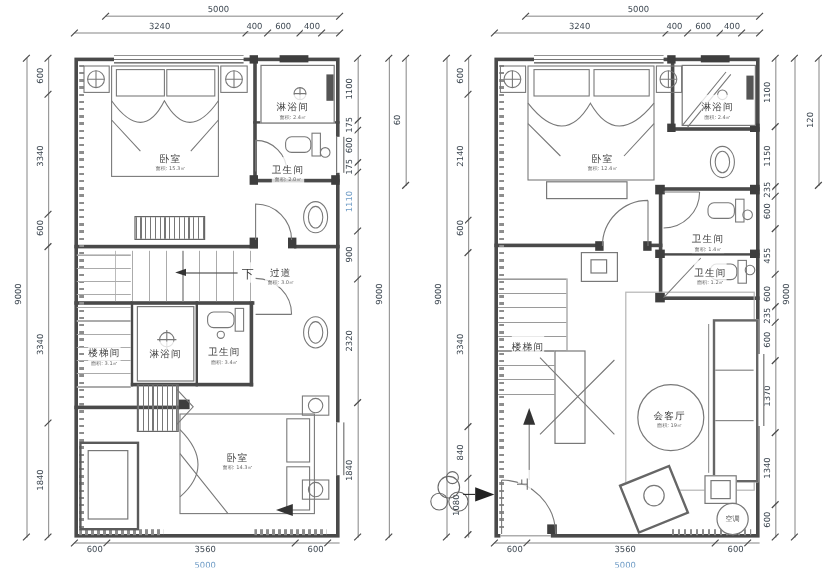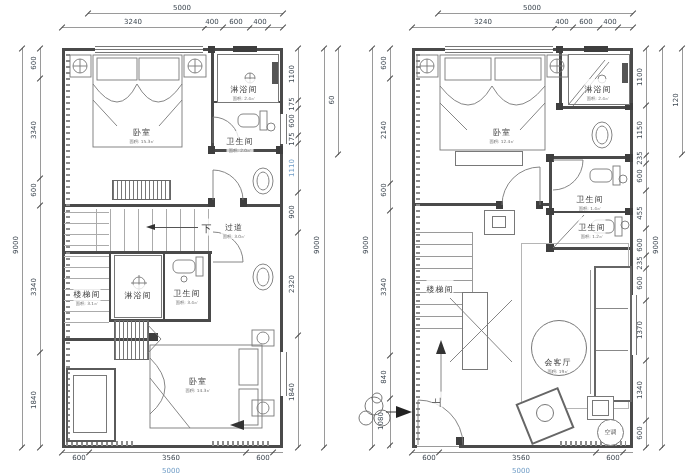--- a/index.html
+++ b/index.html
@@ -386,14 +386,14 @@
   </g>
   <path d="M34,26 H44" stroke="#222"></path>
   <path d="M44,20 L60,26 L44,32 Z" fill="#222" stroke="none"></path>
 </svg>
 
 <div class="rl" style="left:502px;top:133px"><span class="nm">卧室</span><span class="ar">面积: 12.4㎡</span></div>
 <div class="rl" style="left:598px;top:90px"><span class="nm">淋浴间</span><span class="ar">面积: 2.4㎡</span></div>
 <div class="rl" style="left:590px;top:200px"><span class="nm">卫生间</span><span class="ar">面积: 1.4㎡</span></div>
 <div class="rl" style="left:592px;top:228px"><span class="nm">卫生间</span><span class="ar">面积: 1.2㎡</span></div>
 <div class="rl" style="left:440px;top:287px"><span class="nm">楼梯间</span></div>
-<div class="rl" style="left:558px;top:363px;background:transparent"><span class="nm">会客厅</span><span class="ar">面积: 19㎡</span></div>
+<div class="rl" style="left:558px;top:347px;background:transparent"><span class="nm">会客厅</span><span class="ar">面积: 19㎡</span></div>
 <div class="rl" style="left:437px;top:400px"><span class="nm" style="font-size:10px;display:inline-block;transform:rotate(-90deg)">上</span></div>
 
 </body></html>

